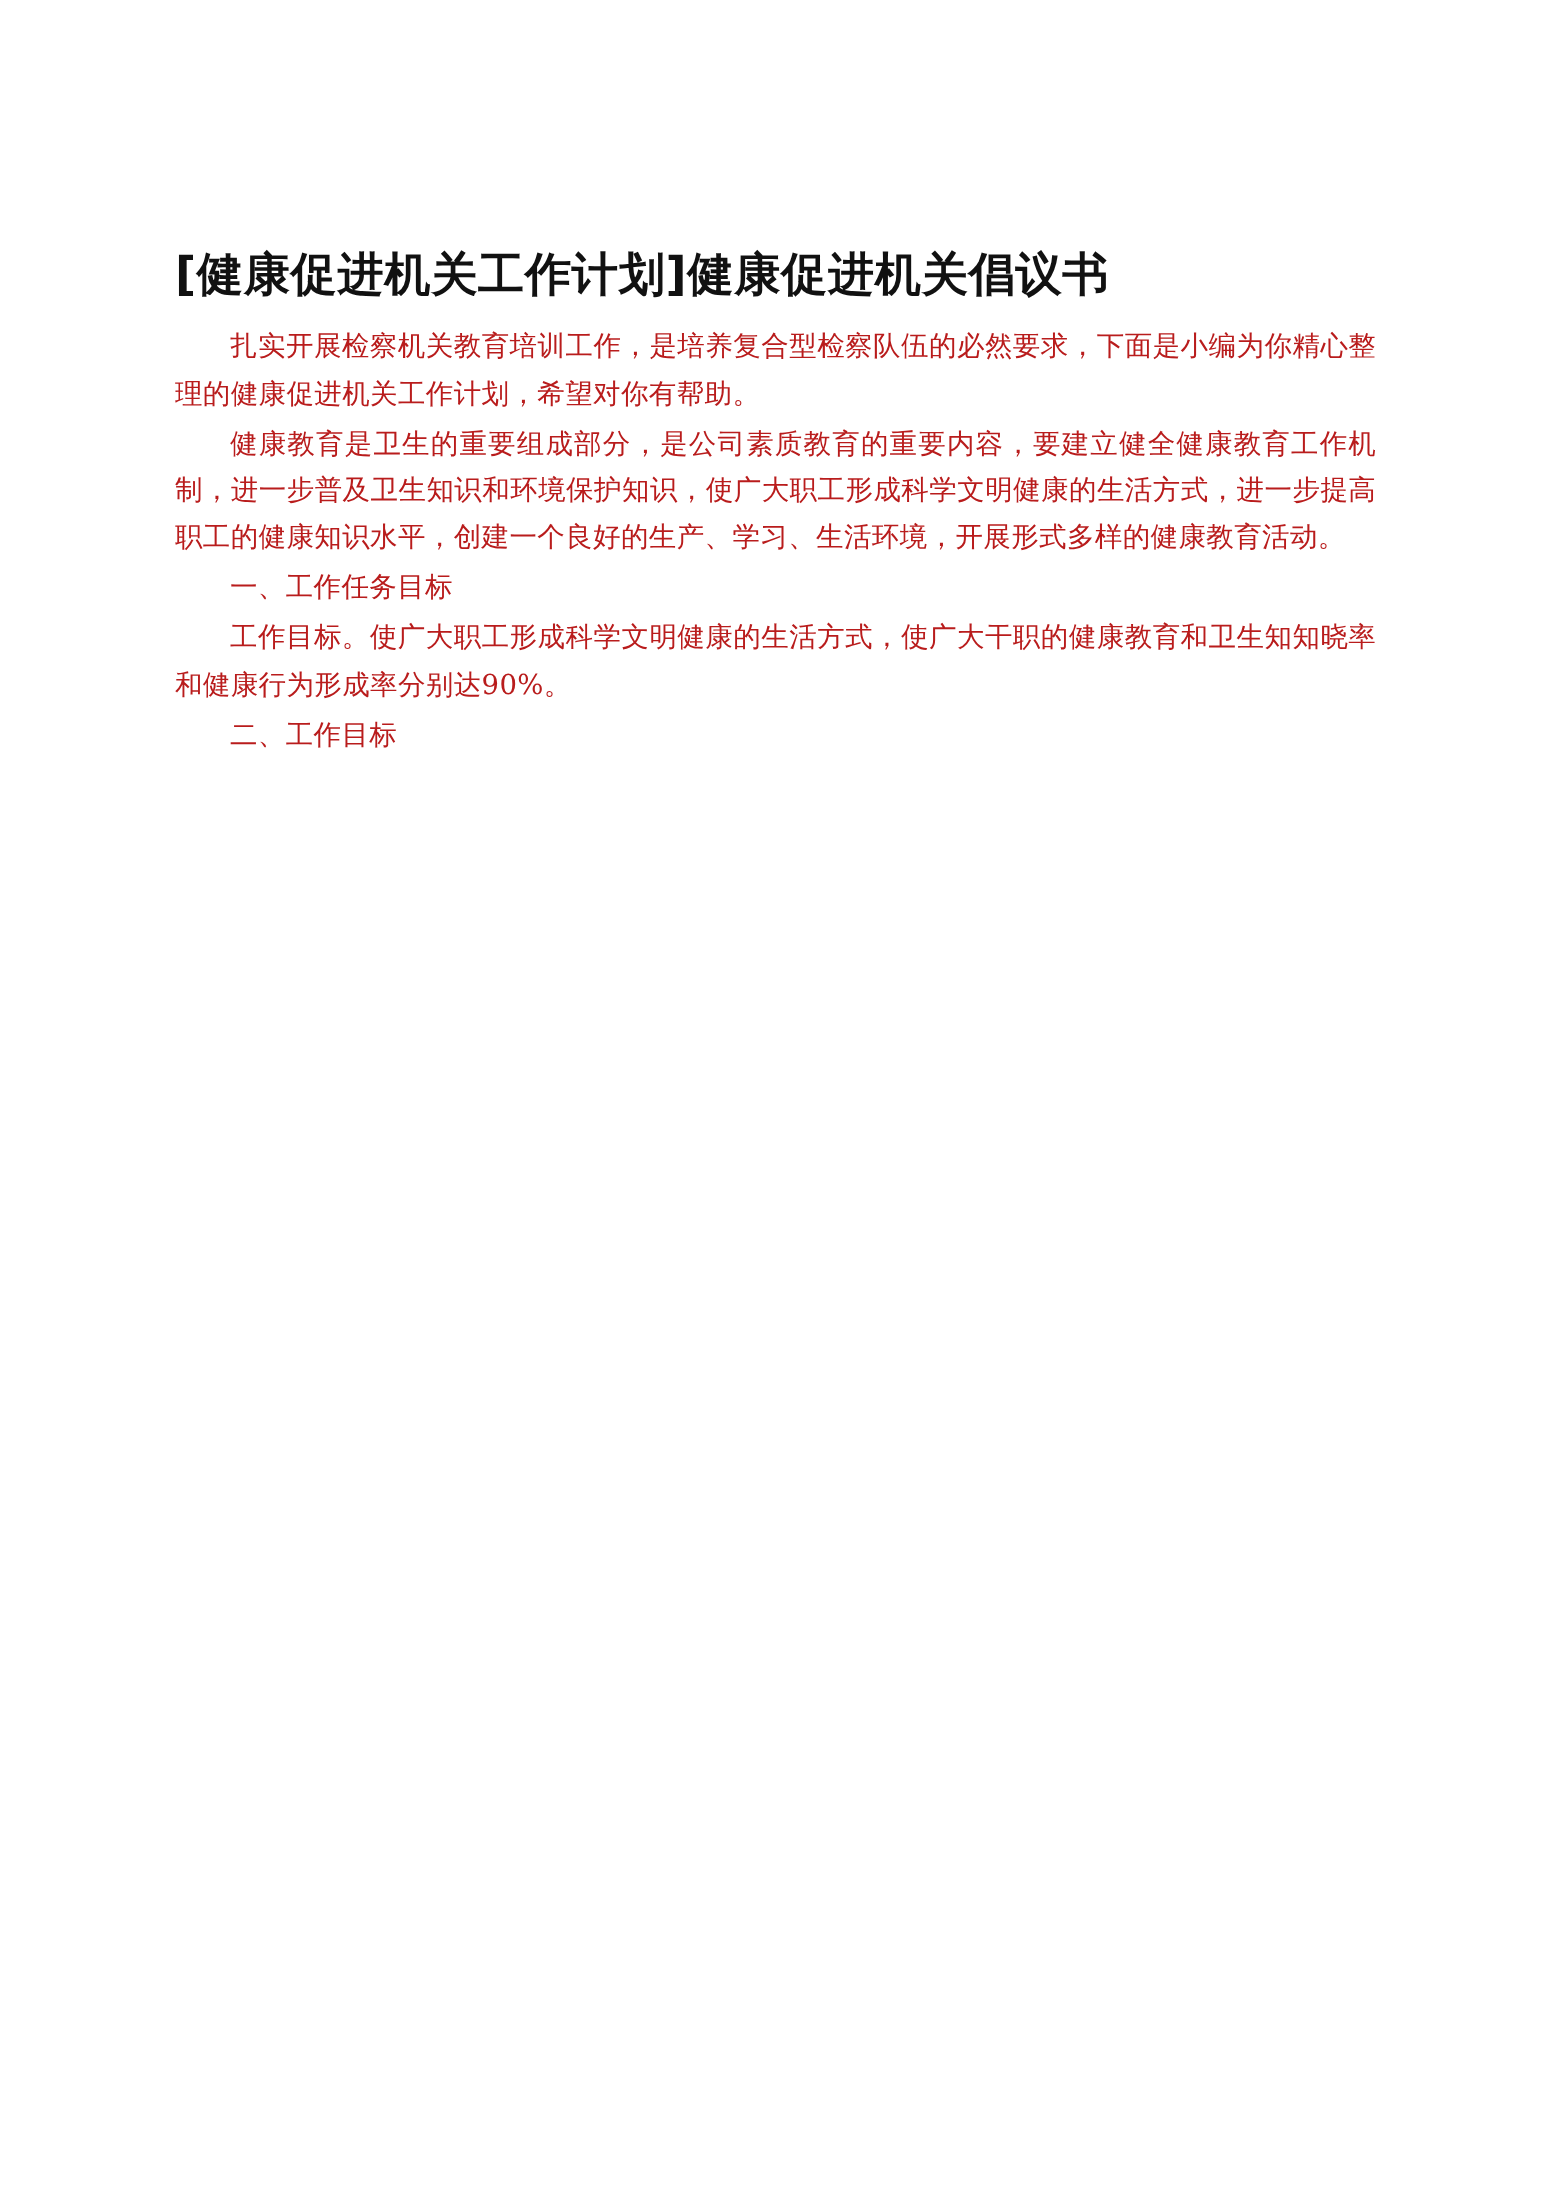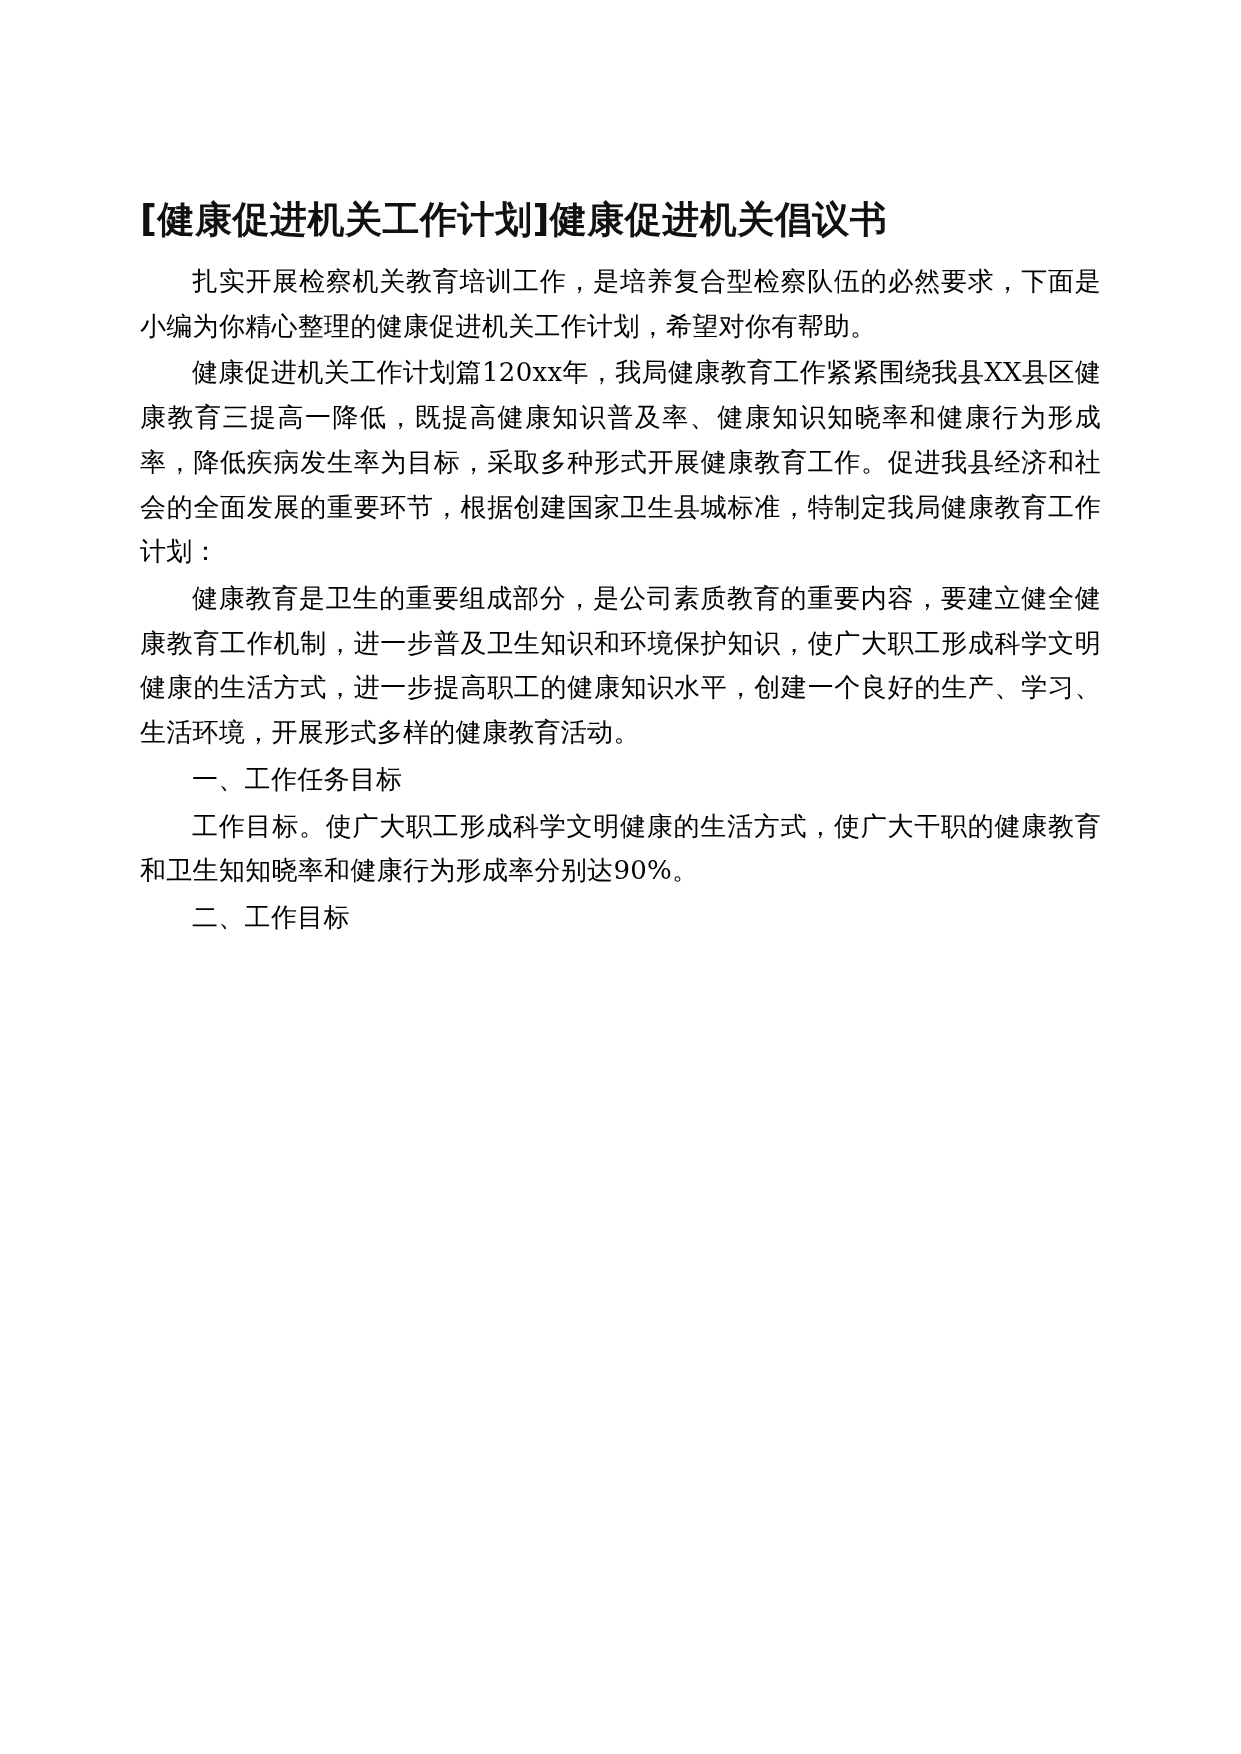--- a/index.html
+++ b/index.html
@@ -25,47 +25,46 @@
     font-family: "DejaVu Sans", "Liberation Sans", sans-serif;
     font-weight: bold;
     font-size: 37px;
     line-height: 1.35;
     letter-spacing: 0.5px;
     margin: 0 0 14px 0;
     text-align: left;
     color: #111111;
   }
   .para {
-    font-size: 26px;
+    font-size: 22px;
     line-height: 1.72;
     margin: 0 0 2px 0;
     text-align: justify;
     text-justify: inter-ideograph;
     text-indent: 2em;
     letter-spacing: 0.3px;
-    color: #000000;
+    color: #b91c1c;
   }
   .footer {
     position: absolute;
     left: 0;
     right: 0;
     bottom: 118px;
     text-align: center;
     font-size: 26px;
     color: #1a1a1a;
     letter-spacing: 1px;
   }
 </style>
 </head>
 <body>
 
 <div class="page">
 
   <h1 class="doc-title">[健康促进机关工作计划]健康促进机关倡议书</h1>
 
   <p class="para">扎实开展检察机关教育培训工作，是培养复合型检察队伍的必然要求，下面是小编为你精心整理的健康促进机关工作计划，希望对你有帮助。</p>
-  <p class="para">健康促进机关工作计划篇120xx年，我局健康教育工作紧紧围绕我县XX县区健康教育三提高一降低，既提高健康知识普及率、健康知识知晓率和健康行为形成率，降低疾病发生率为目标，采取多种形式开展健康教育工作。促进我县经济和社会的全面发展的重要环节，根据创建国家卫生县城标准，特制定我局健康教育工作计划：</p>
   <p class="para">健康教育是卫生的重要组成部分，是公司素质教育的重要内容，要建立健全健康教育工作机制，进一步普及卫生知识和环境保护知识，使广大职工形成科学文明健康的生活方式，进一步提高职工的健康知识水平，创建一个良好的生产、学习、生活环境，开展形式多样的健康教育活动。</p>
   <p class="para">一、工作任务目标</p>
   <p class="para">工作目标。使广大职工形成科学文明健康的生活方式，使广大干职的健康教育和卫生知知晓率和健康行为形成率分别达90%。</p>
   <p class="para">二、工作目标</p>
 
 </div>
 
 </body></html>

